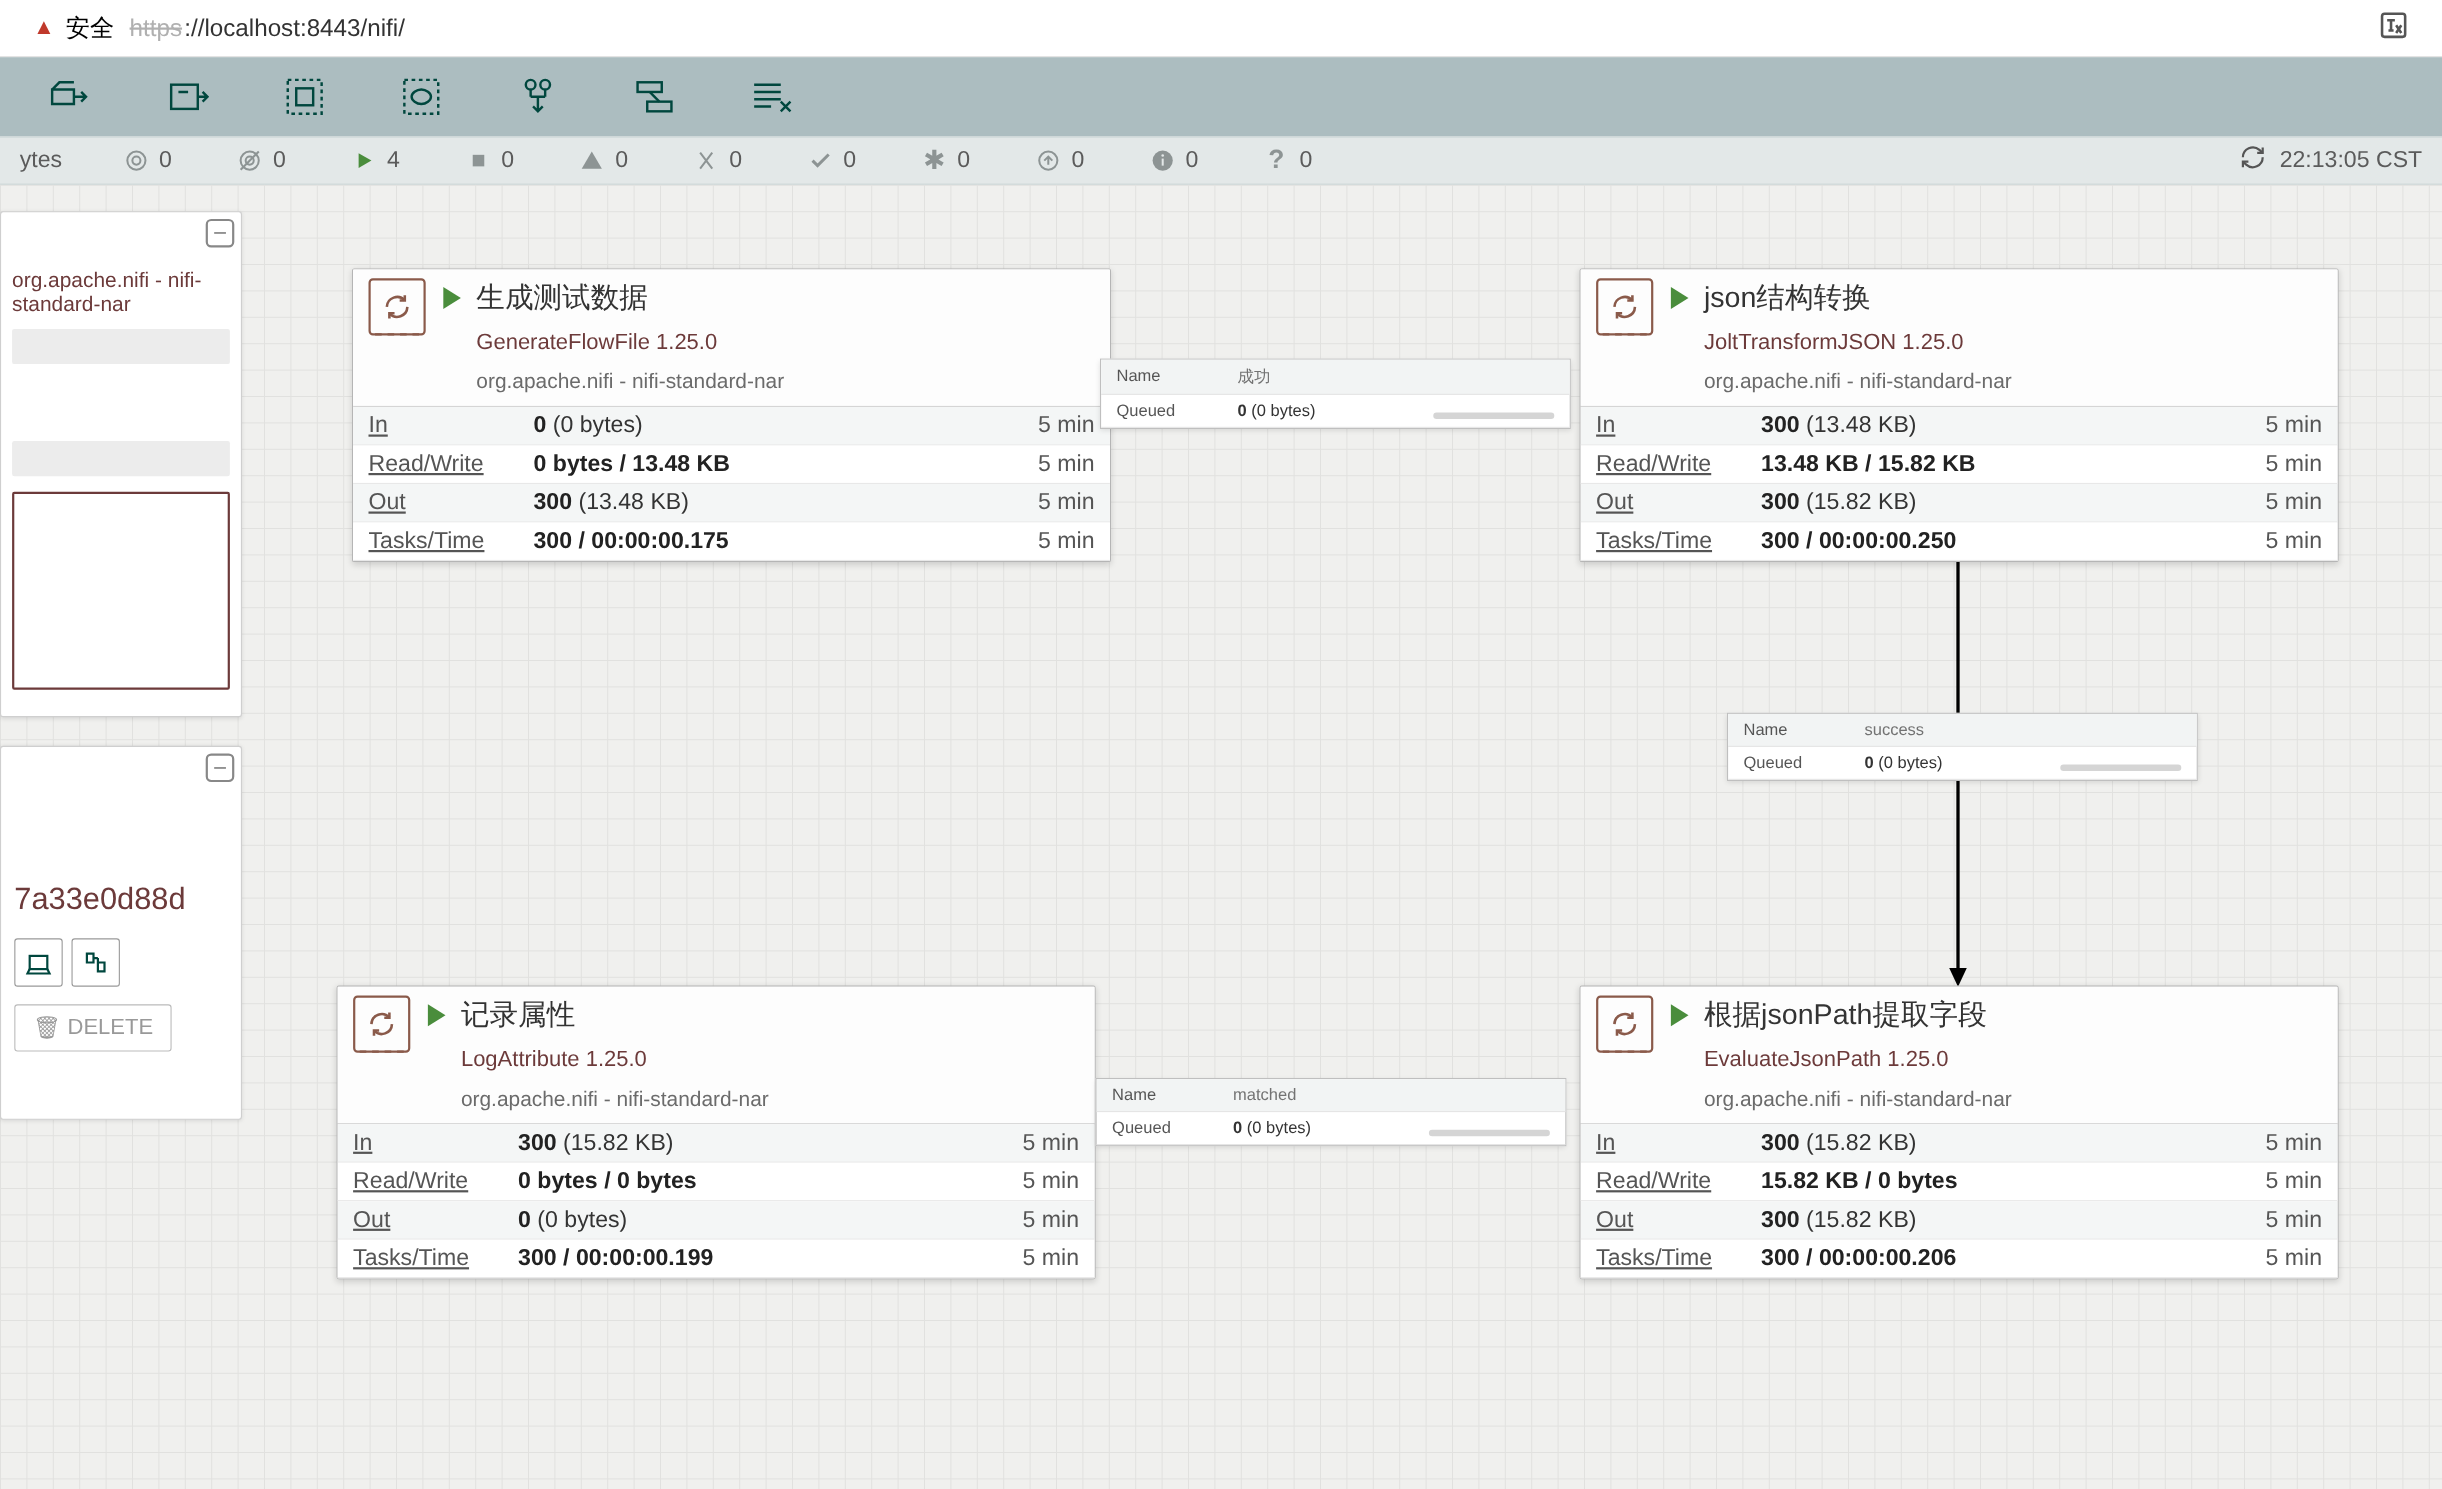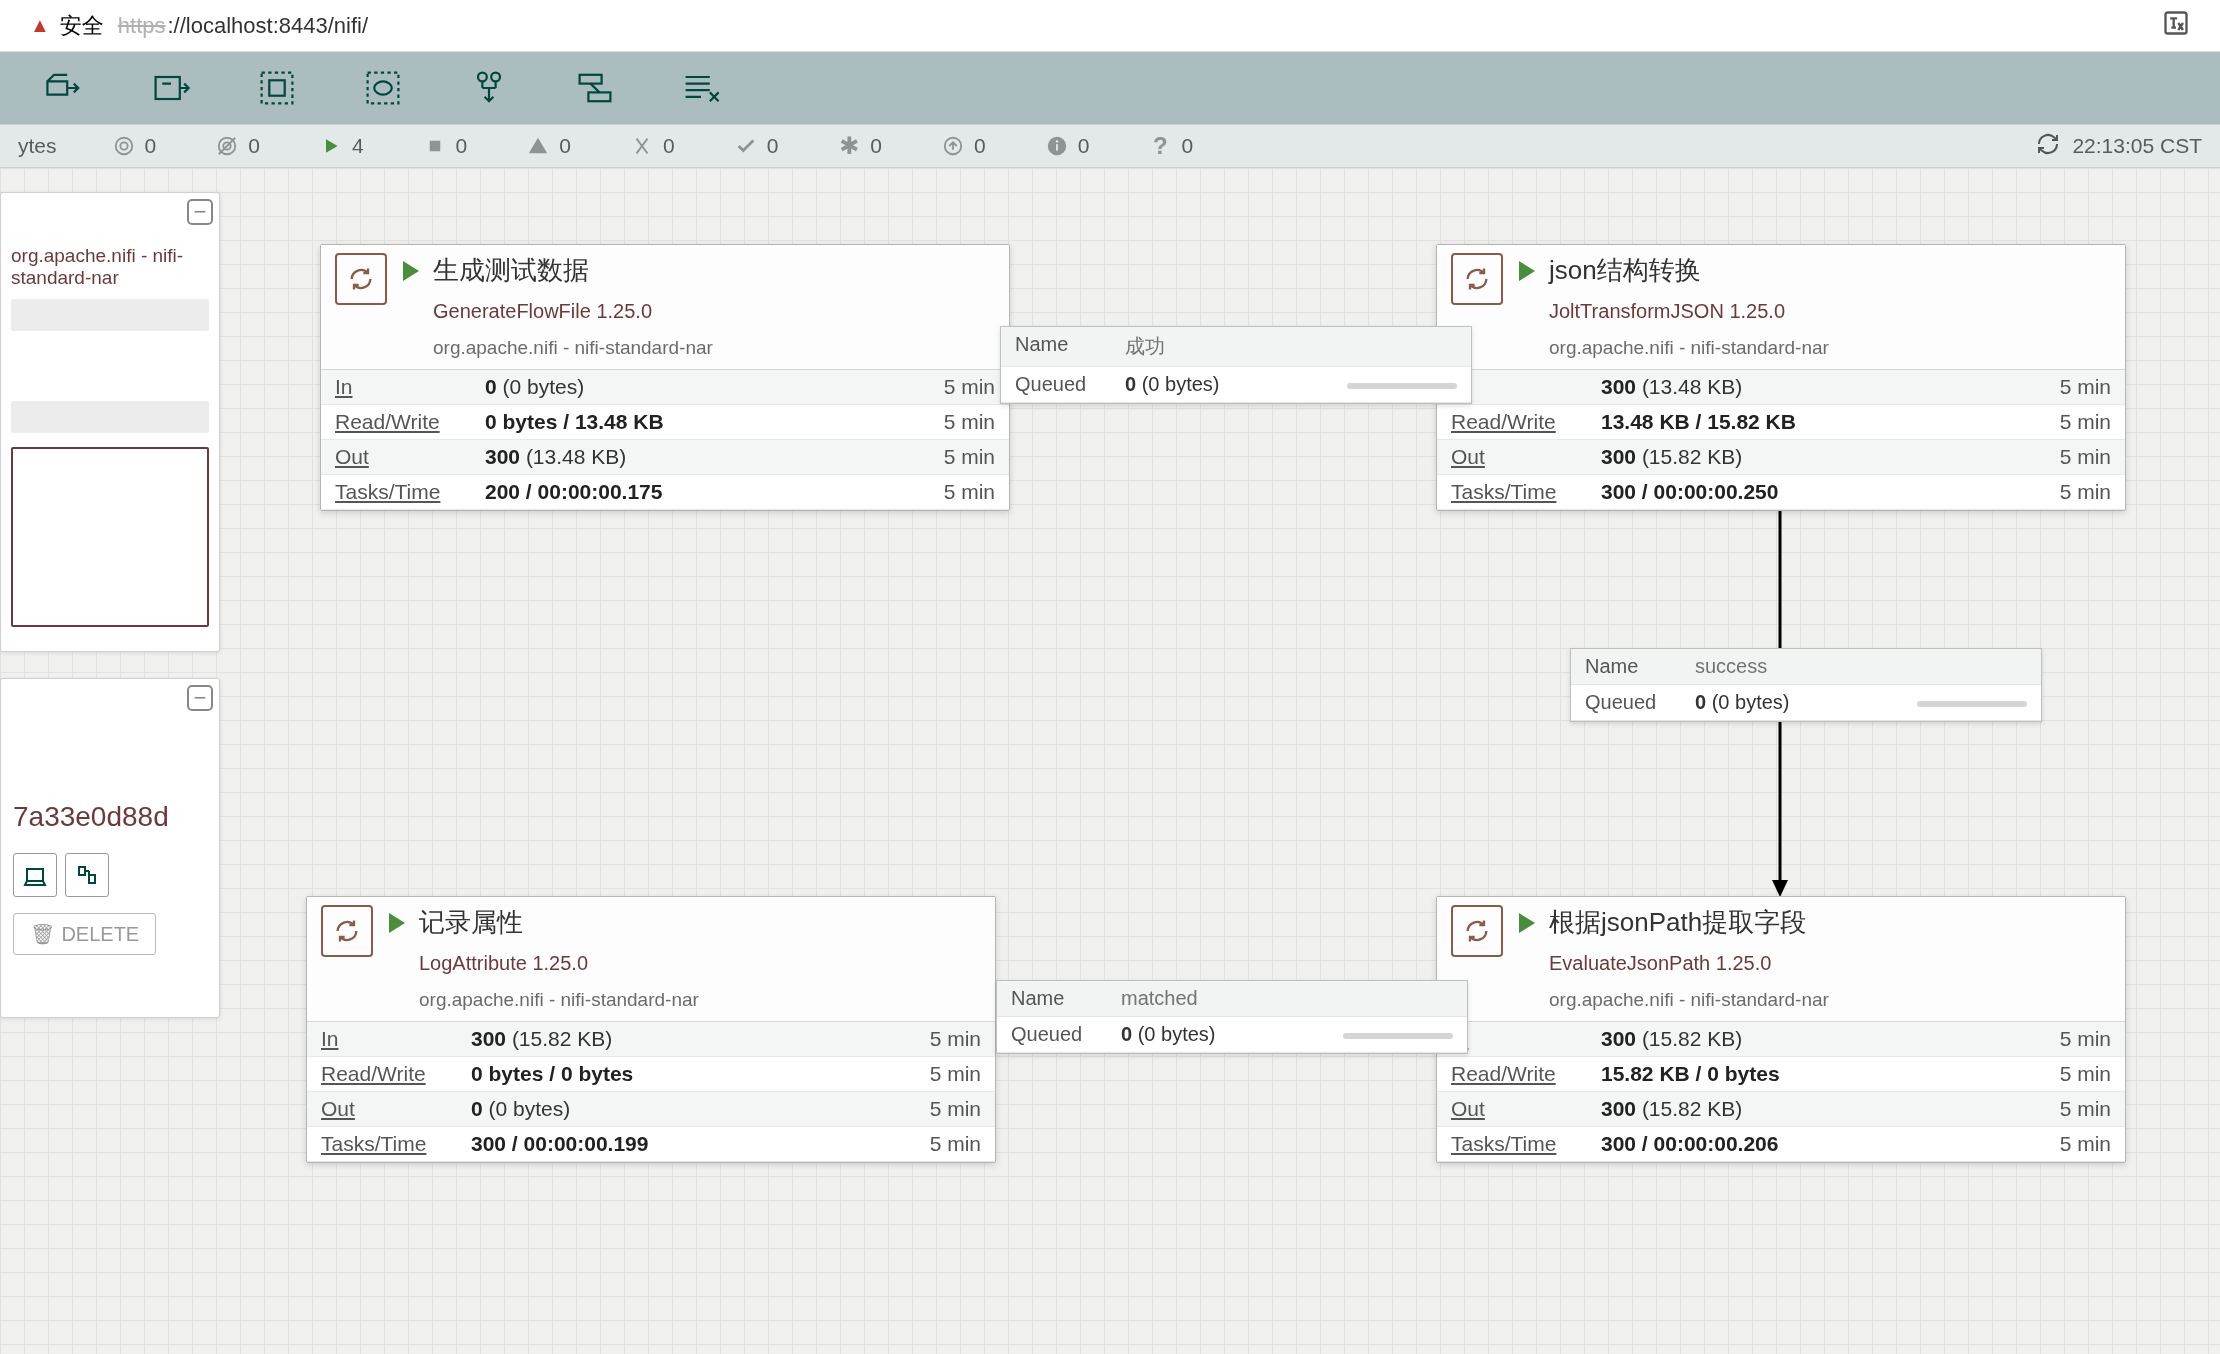--- a/index.html
+++ b/index.html
@@ -38,21 +38,21 @@
 .proc-name { font-size: 26px; color: #333; font-weight: 500; }
 .proc-type { font-size: 20px; color: #6c3a3a; }
 .proc-bundle { font-size: 19px; color: #6b6b6b; margin-top: 2px; }
 .proc-stats { border-top: 1px solid #d5d5d5; }
 .stat-row { display: flex; padding: 5px 14px; font-size: 21px; border-bottom: 1px solid #e8e8e8; background: #fff; }
 .stat-row:nth-child(odd) { background: #f4f6f6; }
 .stat-label { width: 150px; color: #555; text-decoration: underline; }
 .stat-val { flex: 1; color: #333; }
 .stat-val b { font-weight: 700; color: #222; }
 .stat-time { color: #555; }
-.connection { position: absolute; width: 472px; background: #fff; border: 1px solid #bfbfbf; box-shadow: 0 2px 5px rgba(0,0,0,0.12); font-size: 20px; }
+.connection { position: absolute; width: 428px; background: #fff; border: 1px solid #bfbfbf; box-shadow: 0 2px 5px rgba(0,0,0,0.12); font-size: 15px; }
 .conn-row { display: flex; padding: 6px 14px; border-bottom: 1px solid #e5e5e5; }
 .conn-row.hdr { background: #f2f4f4; }
 .conn-label { width: 110px; color: #555; }
 .conn-val { color: #333; }
 .conn-val b { font-weight: 700; }
 .conn-name { color: #737373; font-weight: 500; }
 .conn-progress { height: 6px; background: #d5d5d5; margin-left: auto; width: 110px; border-radius: 3px; margin-top: 10px; }
 svg.arrow { position: absolute; pointer-events: none; }
 </style>
 </head>
@@ -292,21 +292,21 @@
             <span class="stat-val"><b>0 bytes / 13.48 KB</b></span>
             <span class="stat-time">5 min</span>
           </div>
           <div class="stat-row">
             <span class="stat-label">Out</span>
             <span class="stat-val"><b>300</b> (13.48 KB)</span>
             <span class="stat-time">5 min</span>
           </div>
           <div class="stat-row">
             <span class="stat-label">Tasks/Time</span>
-            <span class="stat-val"><b>200 / 00:00:00.175</b></span>
+            <span class="stat-val"><b>300 / 00:00:00.175</b></span>
             <span class="stat-time">5 min</span>
           </div>
         </div>
       </div>
       <div class="processor" style="left: 1436px; top: 76px;">
         <div class="proc-header">
           <div class="proc-icon">
             <svg width="28" height="28" viewBox="0 0 24 24" fill="none" stroke="#8a5a4a" stroke-width="2">
               <path d="M4 12a8 8 0 0 1 14-5M20 12a8 8 0 0 1-14 5"></path>
               <path d="M18 3v4h-4M6 21v-4h4"></path>

